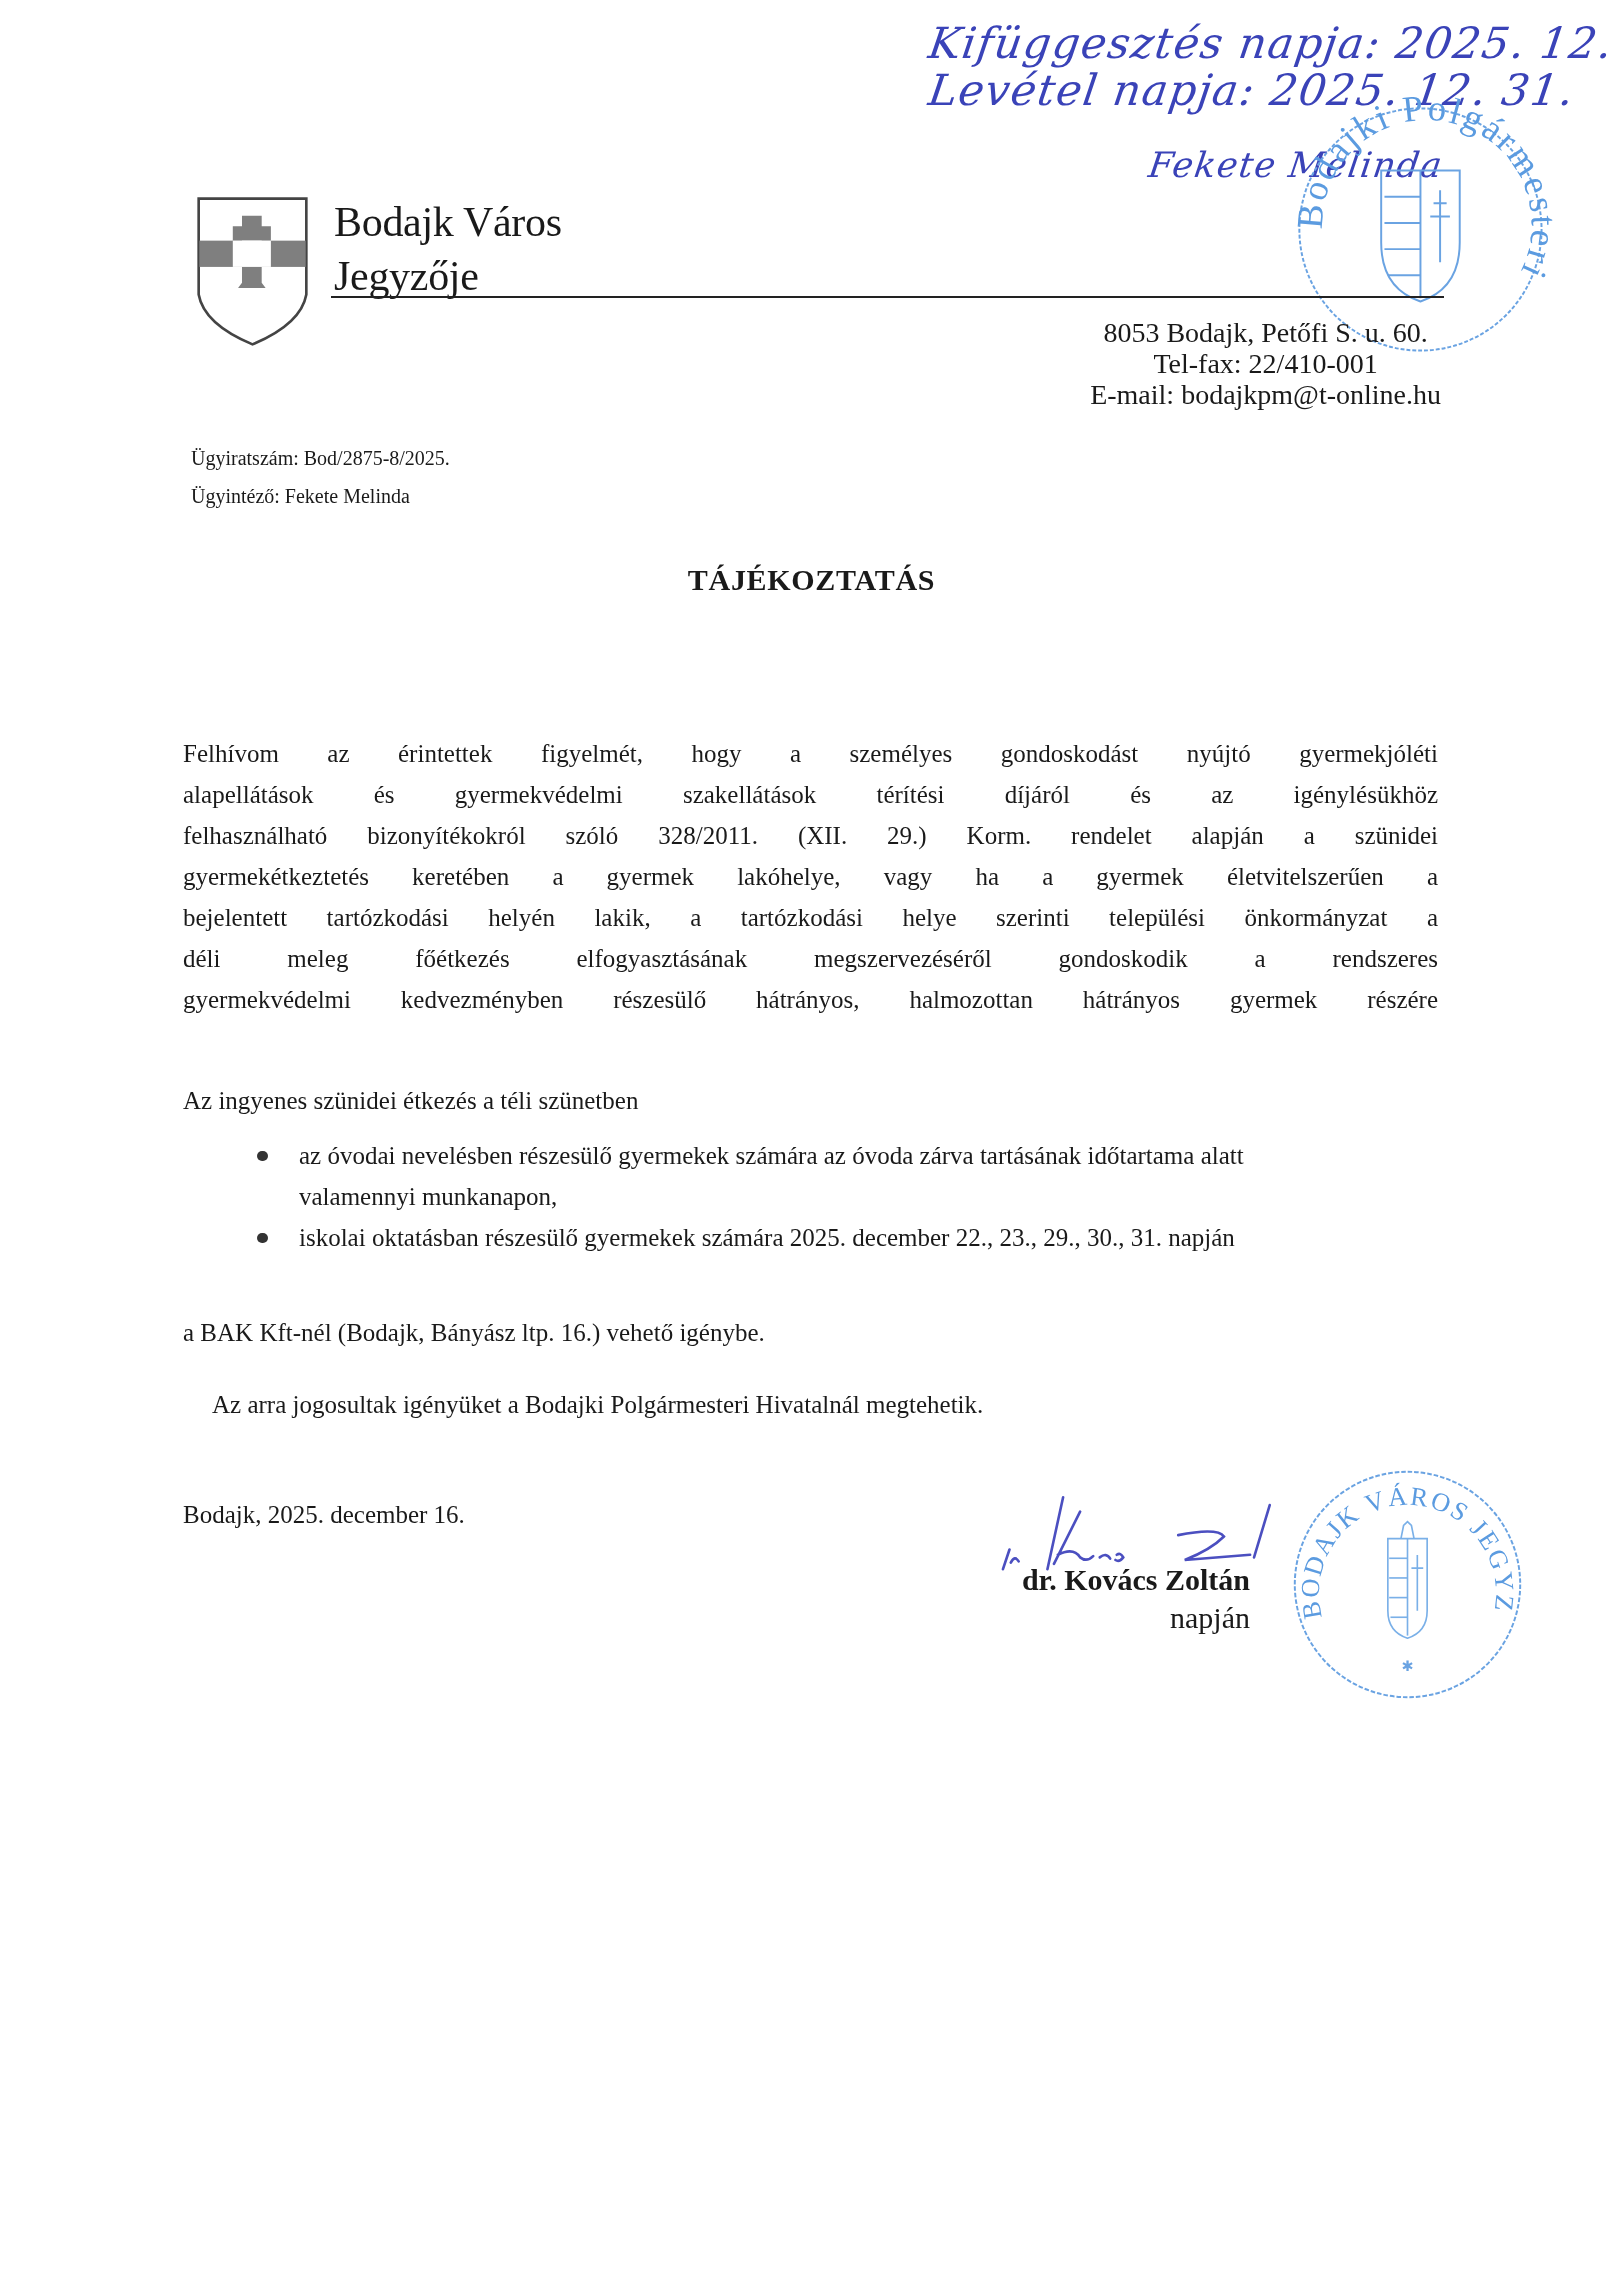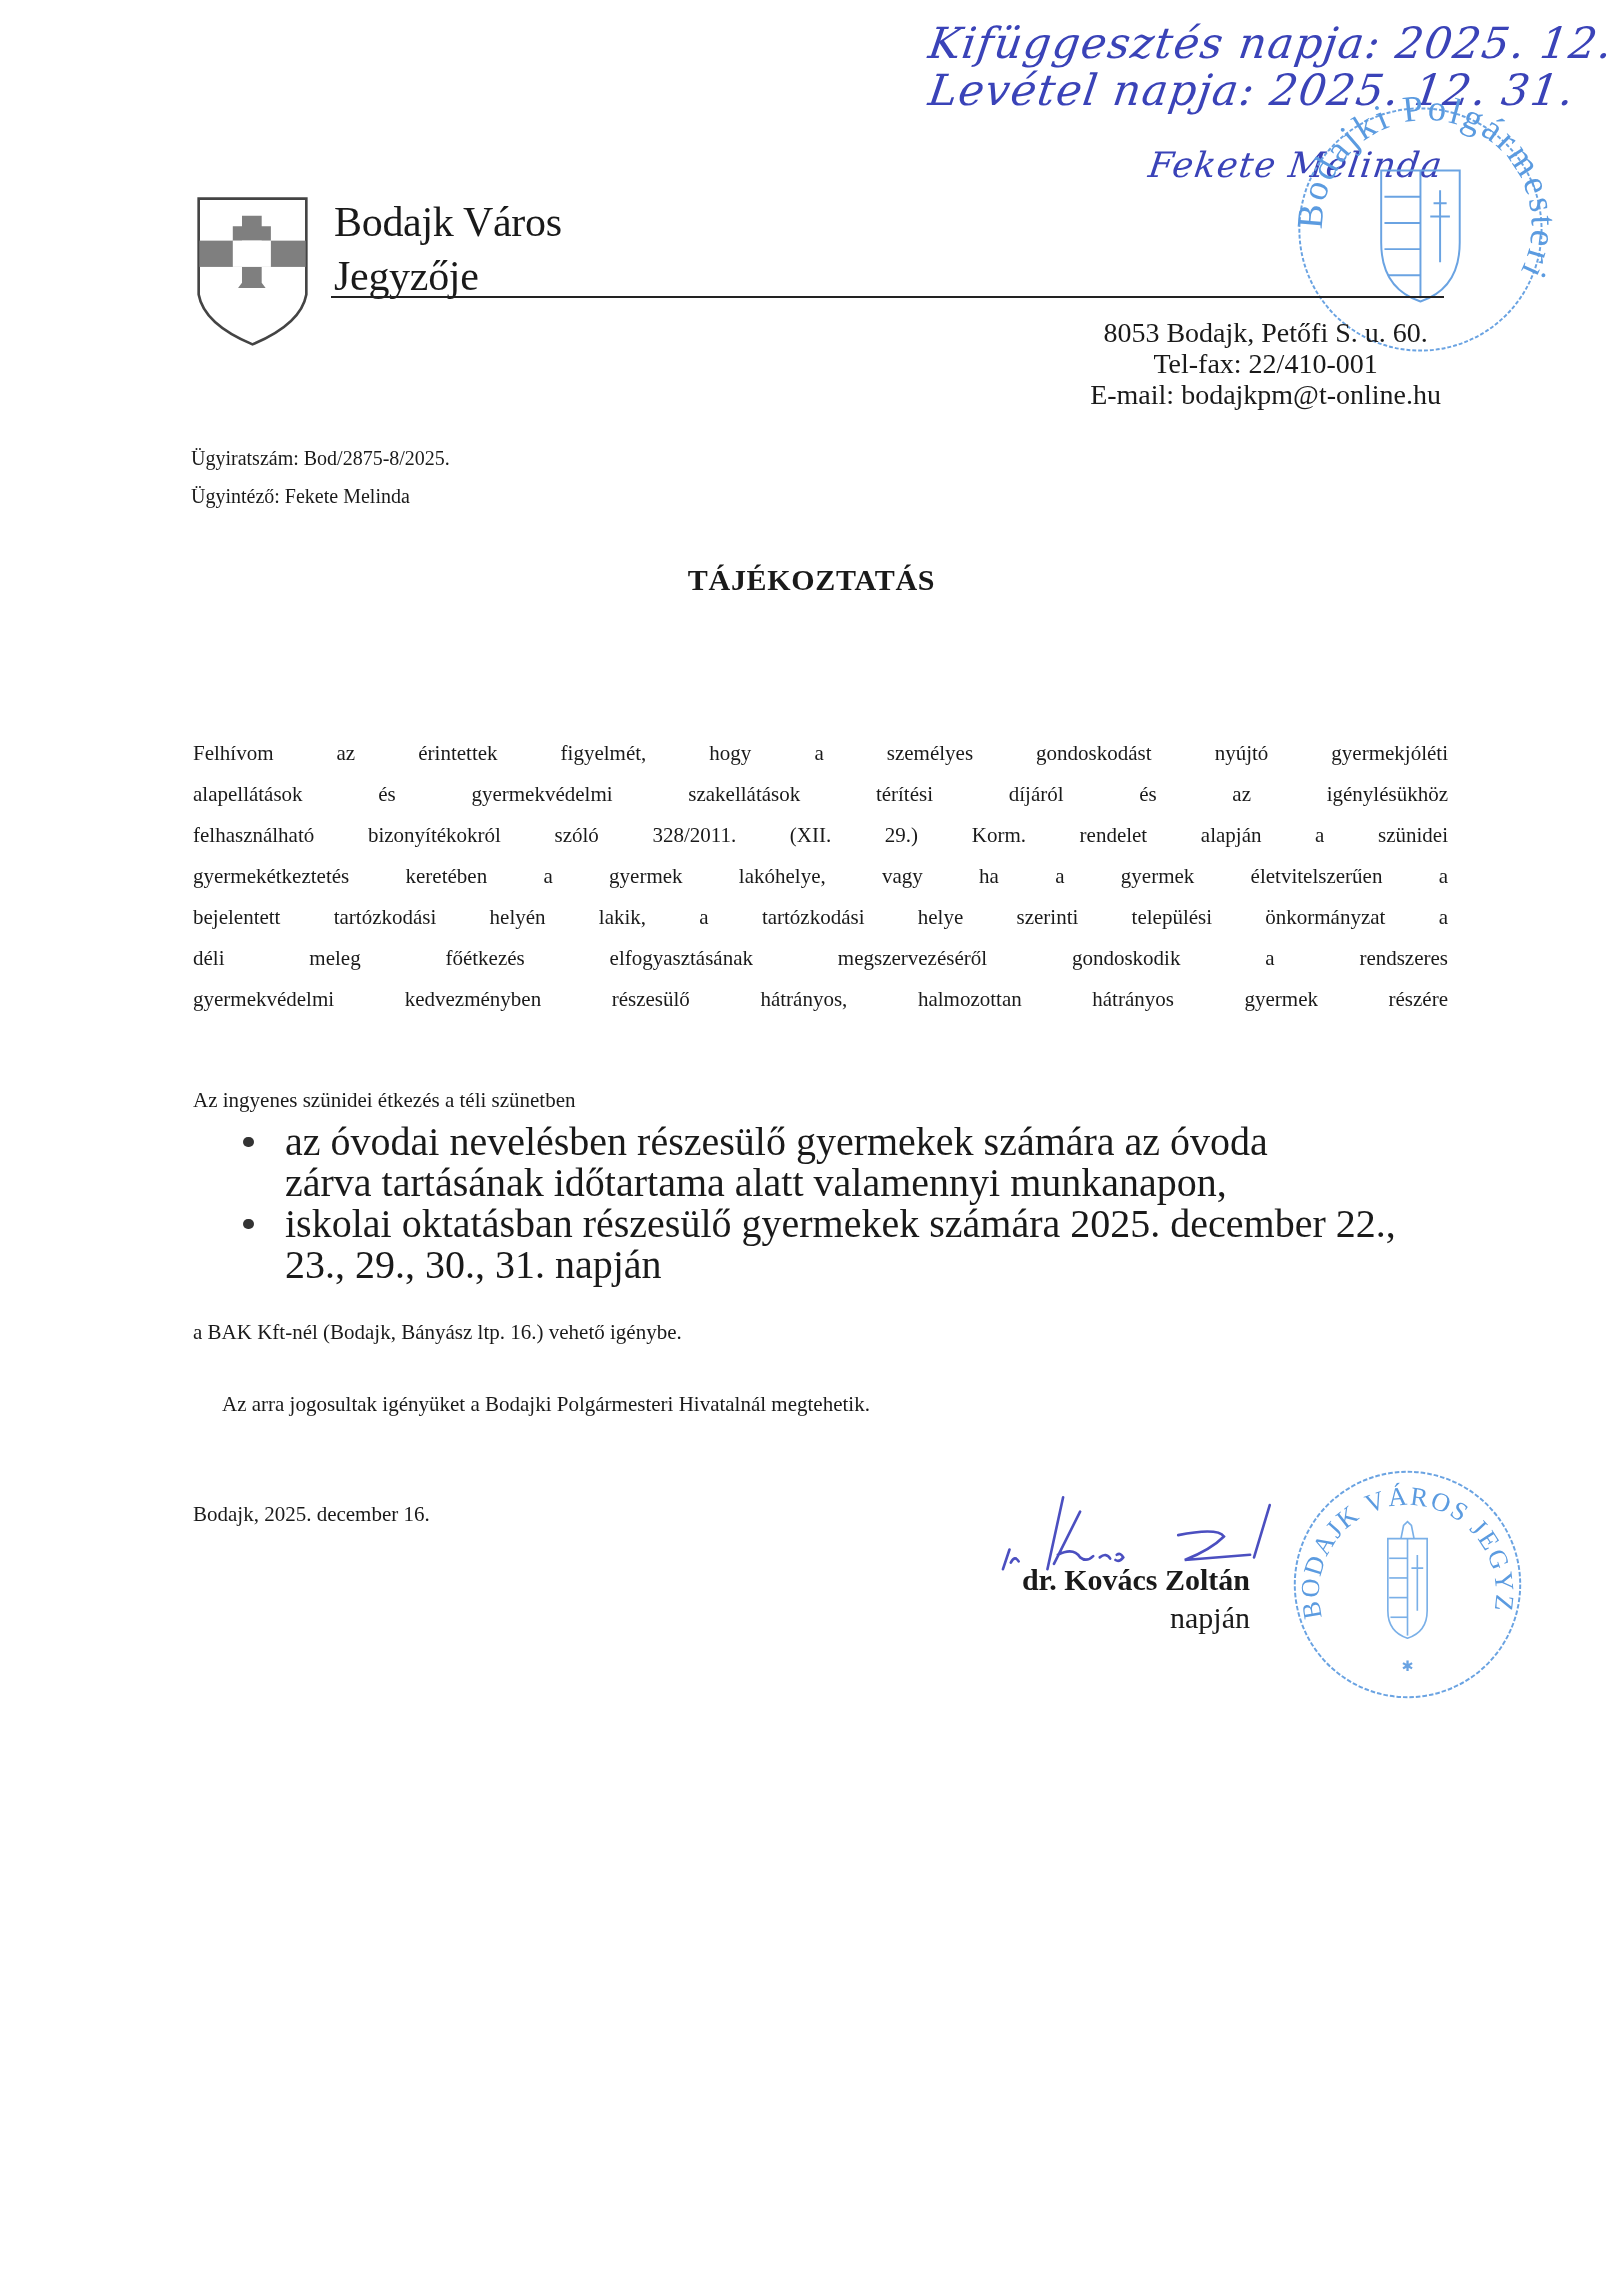--- a/index.html
+++ b/index.html
@@ -16,27 +16,27 @@
     .org-name { left: 334px; top: 195px; font-size: 42px; font-weight: normal; line-height: 54px;
       letter-spacing: -0.3px; }
     .head-rule { left: 331px; top: 296px; width: 1113px; height: 2px; background: #222; }
     .contact { right: 182px; top: 301px; text-align: center; font-size: 28px; line-height: 31px; margin-top: 16px; }
 
     .meta { left: 191px; top: 439px; font-size: 20px; line-height: 38px; }
 
     .title { left: 0; width: 1623px; top: 563px; text-align: center; font-size: 30px; font-weight: bold;
       letter-spacing: 0.7px; }
 
-    .body-text { left: 193px; width: 1255px; font-size: 21px; line-height: 41px; text-align: justify; }
+    .body-text { left: 183px; width: 1255px; font-size: 25px; line-height: 41px; text-align: justify; }
     .p1 { top: 733px; }
     .p1 .line { display: block; text-align: justify; text-align-last: justify; height: 41px; }
     .p1 .line.last { text-align-last: left; }
 
     .intro { top: 1080px; }
-    .bullets { left: 191px; top: 1121px; width: 1255px; font-size: 40px; line-height: 41px; margin: 0; padding: 0; list-style: none; }
+    .bullets { left: 191px; top: 1121px; width: 1255px; font-size: 25px; line-height: 41px; margin: 14px; padding: 0; list-style: none; }
     .bullets li { position: relative; padding-left: 94px; margin-bottom: 0; }
     .bullets li .dot { position: absolute; left: 52px; top: 15.7px; width: 10.5px; height: 10.5px; border-radius: 50%; background: #333; }
 
     .p-bak { top: 1312px; }
     .p-req { top: 1384px; margin-left: 29px; }
     .p-date { top: 1494px; }
 
     .signer { left: 923px; width: 327px; text-align: right; top: 1561px; font-size: 30px; line-height: 38px; }
     .signer .name { font-weight: bold; }
 

